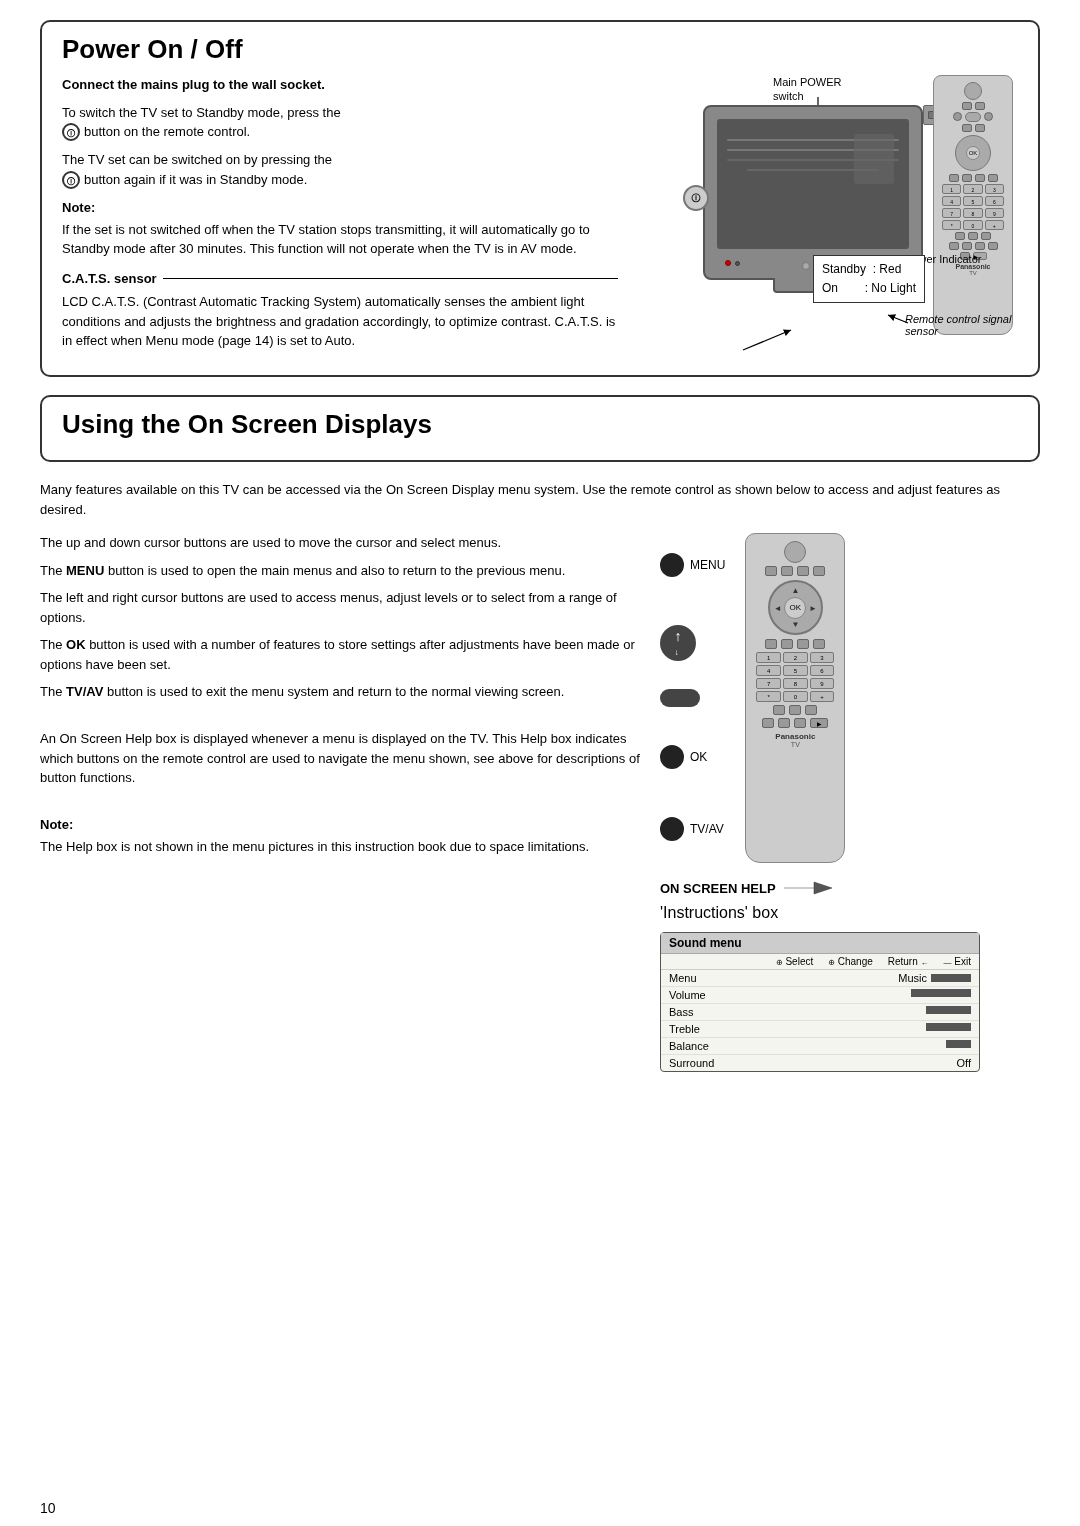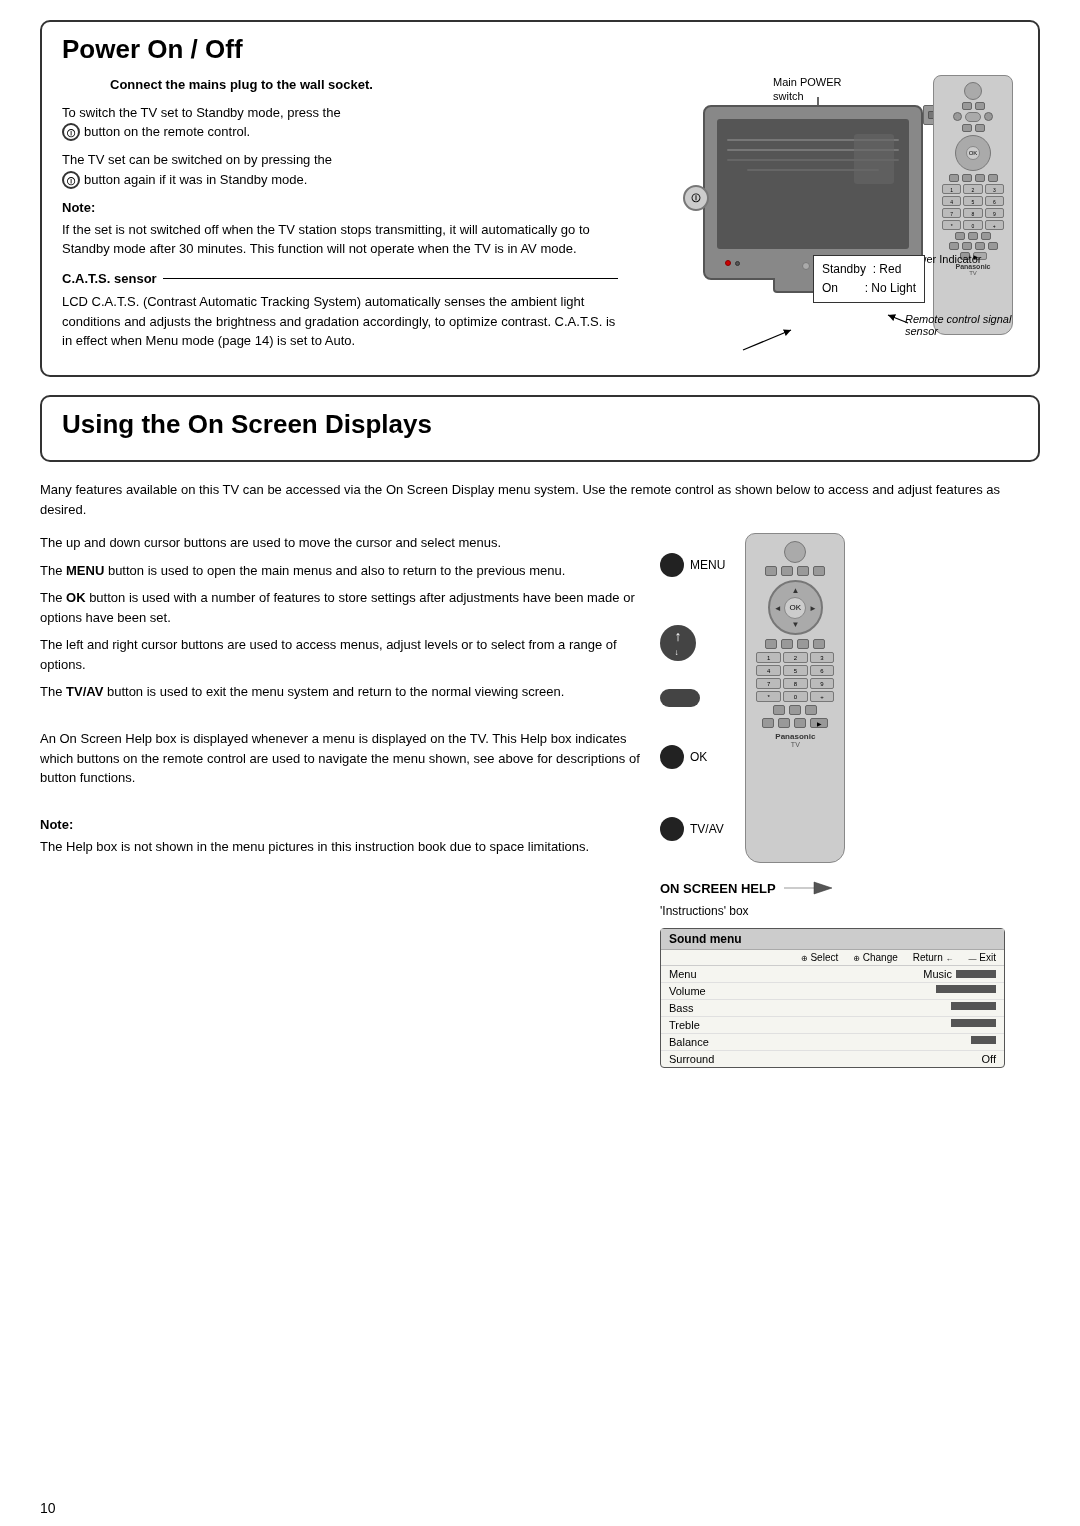--- a/index.html
+++ b/index.html
@@ -36,21 +36,21 @@
     }
     .power-right {
       width: 380px;
       flex-shrink: 0;
       display: flex;
       flex-direction: column;
       align-items: center;
       position: relative;
     }
 
-    .bold { font-weight: bold; margin-left: 48px; }
+    .bold { font-weight: bold; }
 
     p { margin-bottom: 8px; }
 
     .note-label { font-weight: bold; margin-bottom: 2px; }
 
     .inline-icon {
       display: inline-block;
       width: 16px;
       height: 16px;
       border: 1px solid #555;
@@ -254,21 +254,21 @@
       height: 24px;
       border-radius: 50%;
       background: #222;
       flex-shrink: 0;
     }
 
     .onscreen-help-box {
       border: 1.5px solid #555;
       border-radius: 4px;
       background: #f5f5f0;
-      width: 345px;
+      width: 320px;
       margin-top: 10px;
     }
     .onscreen-help-header {
       background: #ccc;
       padding: 3px 8px;
       font-size: 12px;
       font-weight: bold;
       border-bottom: 1px solid #aaa;
       display: flex;
       justify-content: space-between;
@@ -487,22 +487,22 @@
   <div class="section-title">Using the On Screen Displays</div>
 </div>
 
 <p style="margin-bottom:14px;font-size:13px;line-height:1.5;">Many features available on this TV can be accessed via the On Screen Display menu system. Use the remote control as shown below to access and adjust features as desired.</p>
 
 <div class="osd-section">
 
   <div class="osd-left">
     <p>The up and down cursor buttons are used to move the cursor and select menus.</p>
     <p>The <strong>MENU</strong> button is used to open the main menus and also to return to the previous menu.</p>
+    <p>The left and right cursor buttons are used to access menus, adjust levels or to select from a range of options.</p>
     <p>The <strong>OK</strong> button is used with a number of features to store settings after adjustments have been made or options have been set.</p>
-    <p>The left and right cursor buttons are used to access menus, adjust levels or to select from a range of options.</p>
     <p>The <strong>TV/AV</strong> button is used to exit the menu system and return to the normal viewing screen.</p>
 
     <br>
     <p>An On Screen Help box is displayed whenever a menu is displayed on the TV. This Help box indicates which buttons on the remote control are used to navigate the menu shown, see above for descriptions of button functions.</p>
 
     <br>
     <p class="note-label">Note:</p>
     <p>The Help box is not shown in the menu pictures in this instruction book due to space limitations.</p>
   </div>
 
@@ -586,21 +586,21 @@
     </div>
 
     <div style="margin-top:15px;">
       <div style="display:flex;align-items:center;gap:8px;margin-bottom:6px;">
         <span class="on-screen-help-title">ON SCREEN HELP</span>
 
         <svg width="50" height="20" viewBox="0 0 50 20">
           <path d="M0,10 L30,10 L30,4 L48,10 L30,16 L30,10" fill="#555" stroke="#333" stroke-width="0.5"></path>
         </svg>
       </div>
-      <div style="font-size:12px;margin-bottom:4px;">
+      <div style="font-size:16px;margin-bottom:4px;">
         <span>'Instructions' box</span>
       </div>
 
       <div class="onscreen-help-box">
         <div class="onscreen-help-header">
           <span>Sound menu</span>
         </div>
         <div class="onscreen-help-nav">
           <span>
             <span style="font-size:8px;">⊕</span>

